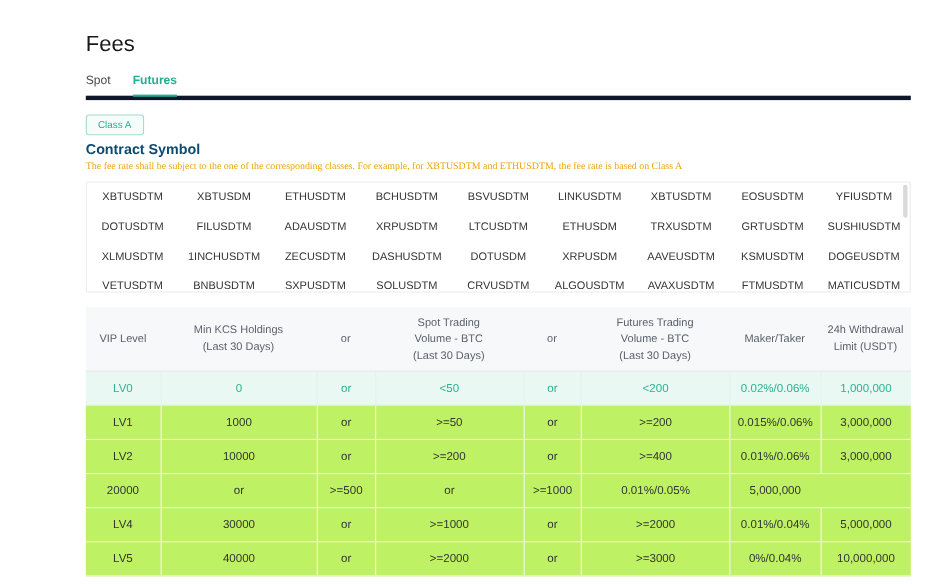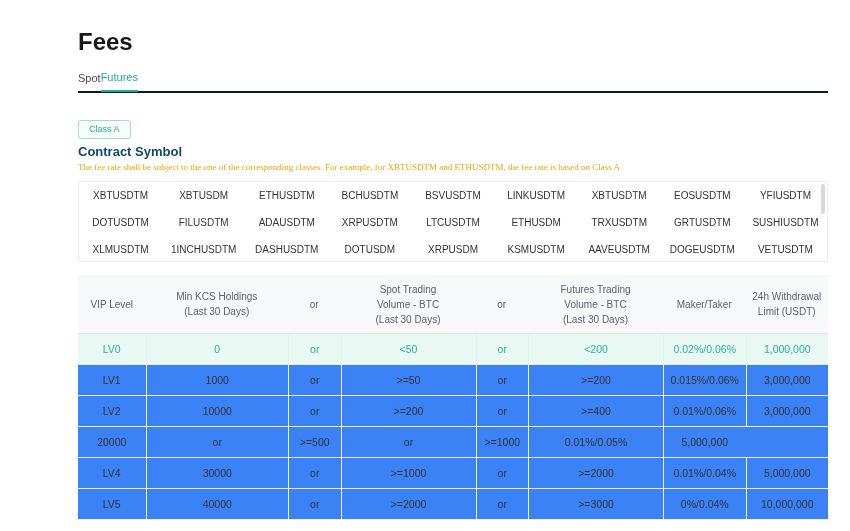--- a/index.html
+++ b/index.html
@@ -7,63 +7,62 @@
   body {
     width: 850px; height: 531px;
     background: #ffffff;
     font-family: "Liberation Sans", "DejaVu Sans", sans-serif;
     color: #333;
     overflow: hidden;
   }
   .container { margin-left: 78px; width: 750px; }
 
   .page-title {
-    font-size: 24px; font-weight: 700; color: #18181c;
+    font-size: 20px; font-weight: 400; color: #18181c;
     margin: 30px 0 16px 0; line-height: 1;
   }
 
   .tabs {
-    display: flex; margin-top: 8px;
-    border-bottom: 2px solid #0f172a;
-    align-items: center;
+    display: flex; gap: 20px; margin-top: 8px;
+    border-bottom: 4px solid #0f172a;
   }
   .tab {
     font-size: 11px; color: #4a4a4a;
     padding: 2px 0 7px; cursor: pointer; line-height: 1;
   }
   .tab.active {
     color: #23af91;
     border-bottom: 2px solid #23af91;
     margin-bottom: -1px;
-    font-weight: 400;
+    font-weight: 700;
   }
 
   .chip {
     display: block; width: fit-content;
-    margin-top: 27px;
+    margin-top: 13px;
     font-size: 9px; color: #23af91; line-height: 1;
     border: 1px solid #a3ddcd; background: #f6fcfa;
     border-radius: 3px; padding: 4px 10px;
     cursor: pointer;
   }
 
   .section-heading {
     font-size: 13px; font-weight: 700; color: #0c4a6e;
     margin: 6px 0 0 0; line-height: 1;
   }
   .note {
     margin-top: 5px; font-size: 9px; line-height: 1;
     color: #f0a30a;
     font-family: Liberation Serif, serif;
   }
 
   .grid-wrap {
     position: relative; margin-top: 9px;
     border: 1px solid #ececec; border-radius: 2px;
-    height: 81px; overflow: hidden; background: #fff;
+    height: 101px; overflow: hidden; background: #fff;
   }
   .symbol-grid {
     display: grid; grid-template-columns: repeat(9, 1fr);
     grid-auto-rows: 27px;
   }
   .sym {
     display: flex; align-items: center; justify-content: center;
     font-size: 10px; color: #333; white-space: nowrap;
   }
   .scroll-thumb {
@@ -82,21 +81,21 @@
     border-bottom: 1px solid #e4e4e4;
   }
   .fth {
     min-height: 58px;
     display: flex; align-items: center; justify-content: center;
     text-align: center;
     font-size: 10px; color: #5a5f6b;
     white-space: pre-line; line-height: 1.5;
     padding: 6px 2px;
   }
-  .ft-row { border-bottom: 1px solid #efefef; background: #3b82f6; }
+  .ft-row { border-bottom: 1px solid #efefef; background: #bef264; }
   .ftd {
     height: 30px;
     display: flex; align-items: center; justify-content: center;
     font-size: 10.5px; color: #333;
   }
   .ftd + .ftd { border-left: 1px solid #f4f4f4; }
   .ft-row.hl { background: #e9f8f2; border-bottom: 1px solid #d8f0e6; }
   .ft-row.hl .ftd { color: #2cb291; border-left-color: #e0f4ec; }
 </style>
 </head>
@@ -132,25 +131,26 @@
         <div class="sym">FILUSDTM</div>
         <div class="sym">ADAUSDTM</div>
         <div class="sym">XRPUSDTM</div>
         <div class="sym">LTCUSDTM</div>
         <div class="sym">ETHUSDM</div>
         <div class="sym">TRXUSDTM</div>
         <div class="sym">GRTUSDTM</div>
         <div class="sym">SUSHIUSDTM</div>
         <div class="sym">XLMUSDTM</div>
         <div class="sym">1INCHUSDTM</div>
+        <div class="sym">ZECUSDTM</div>
         <div class="sym">DASHUSDTM</div>
         <div class="sym">DOTUSDM</div>
         <div class="sym">XRPUSDM</div>
+        <div class="sym">AAVEUSDTM</div>
         <div class="sym">KSMUSDTM</div>
-        <div class="sym">AAVEUSDTM</div>
         <div class="sym">DOGEUSDTM</div>
         <div class="sym">VETUSDTM</div>
         <div class="sym">BNBUSDTM</div>
         <div class="sym">SXPUSDTM</div>
         <div class="sym">SOLUSDTM</div>
         <div class="sym">CRVUSDTM</div>
         <div class="sym">ALGOUSDTM</div>
         <div class="sym">AVAXUSDTM</div>
         <div class="sym">FTMUSDTM</div>
         <div class="sym">MATICUSDTM</div>

